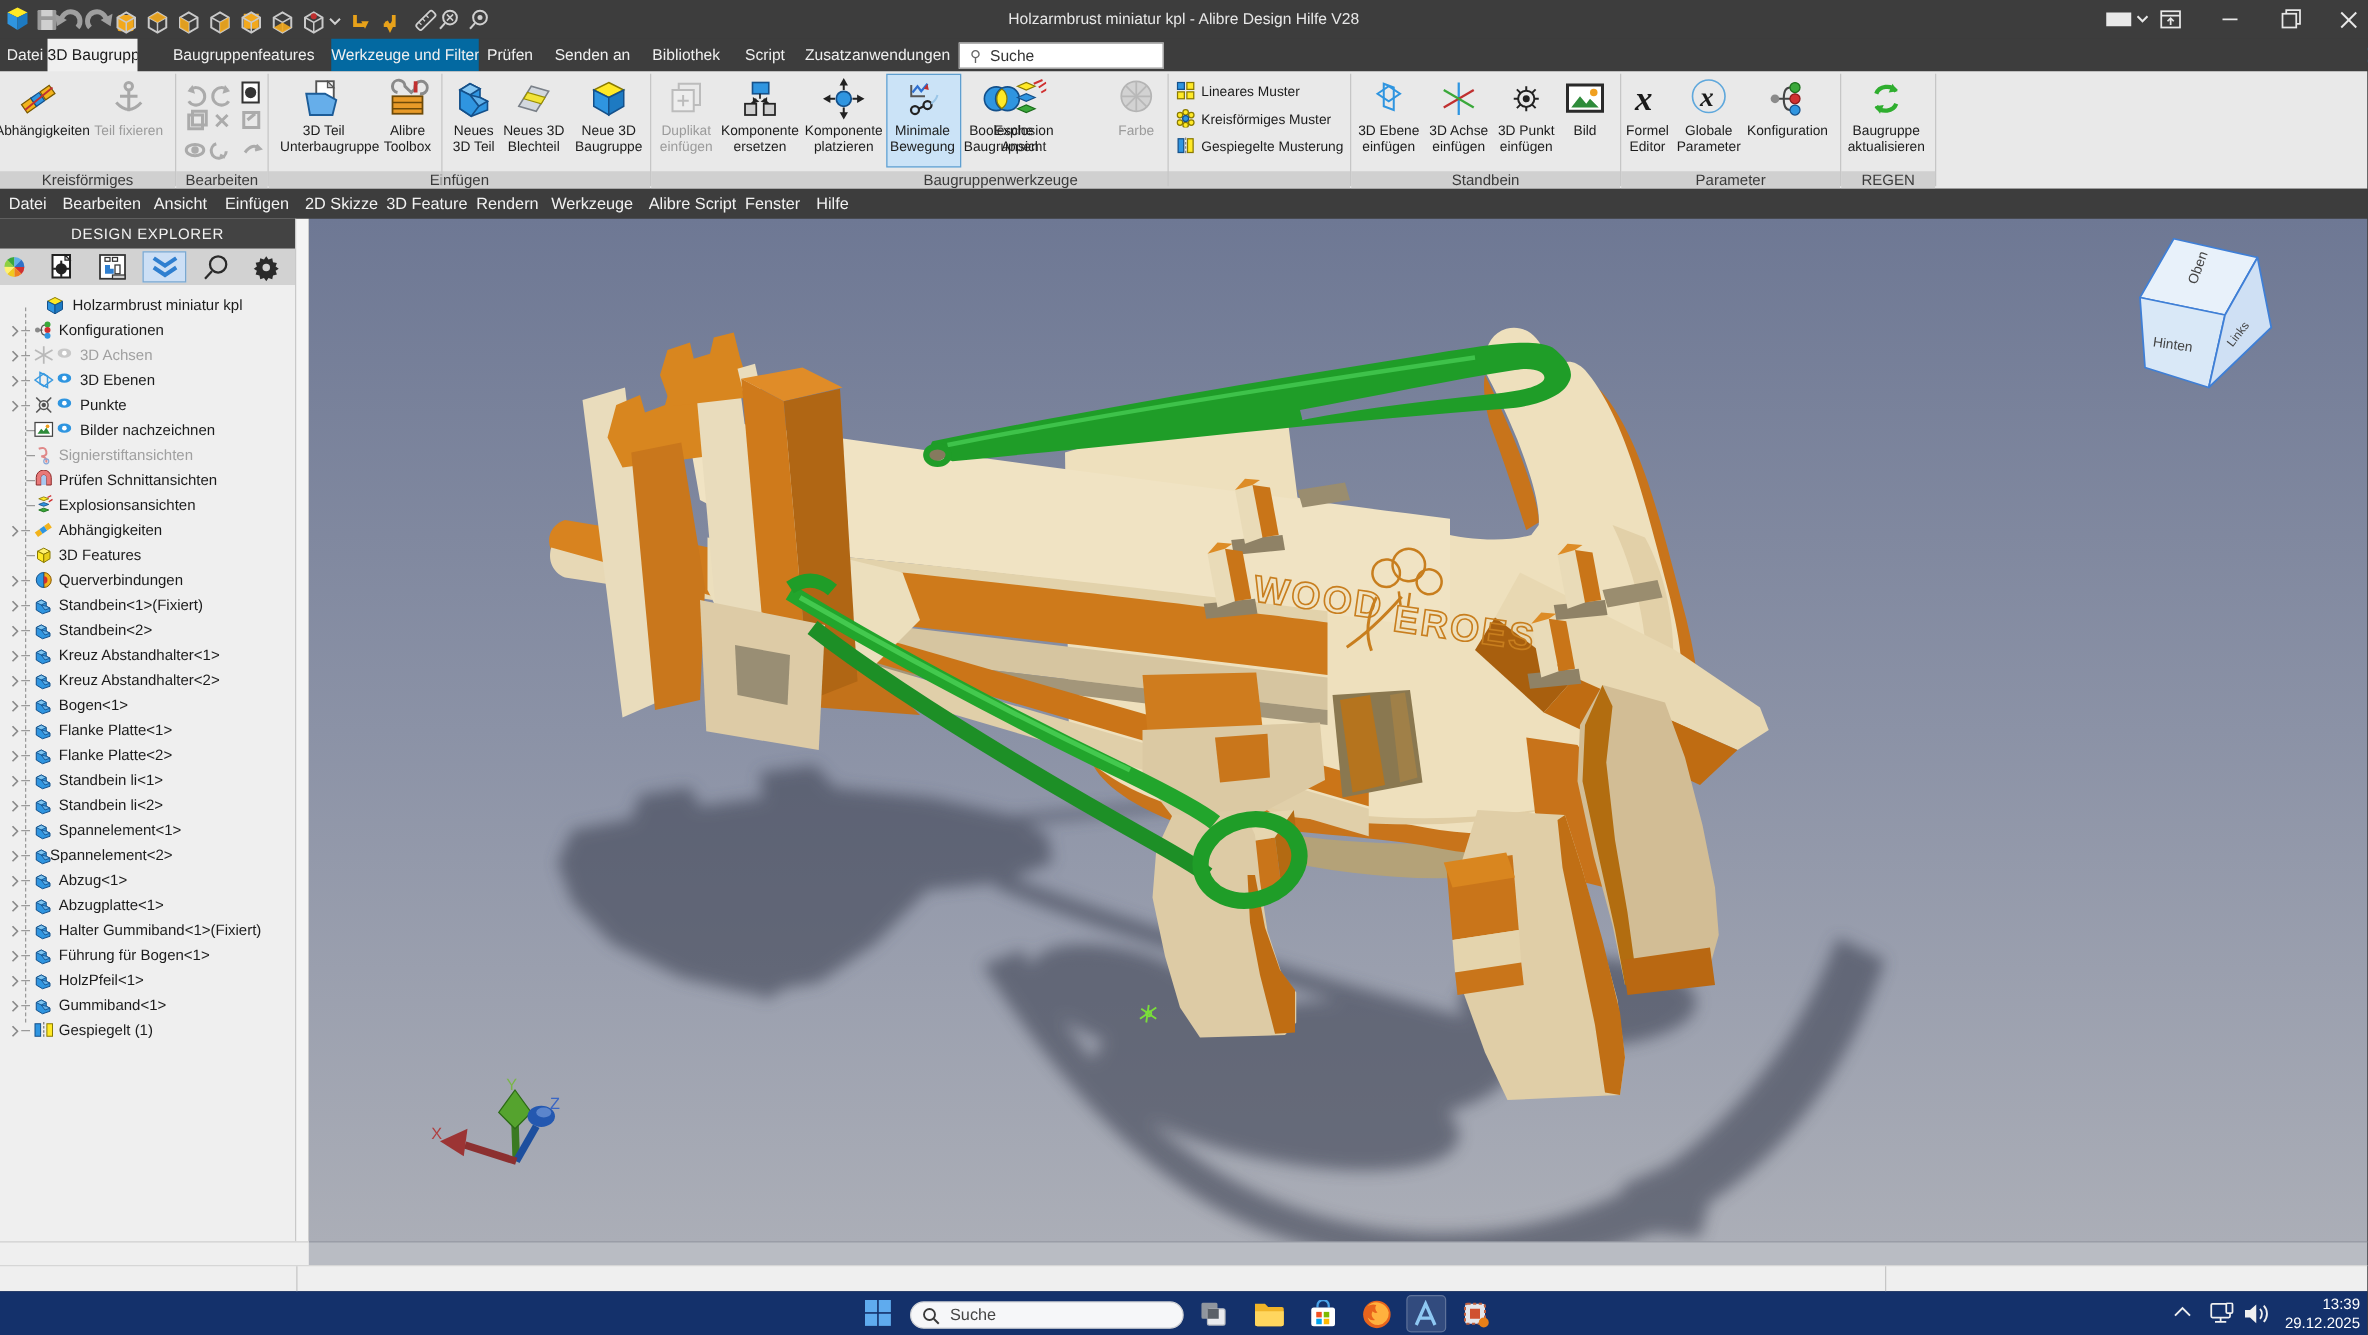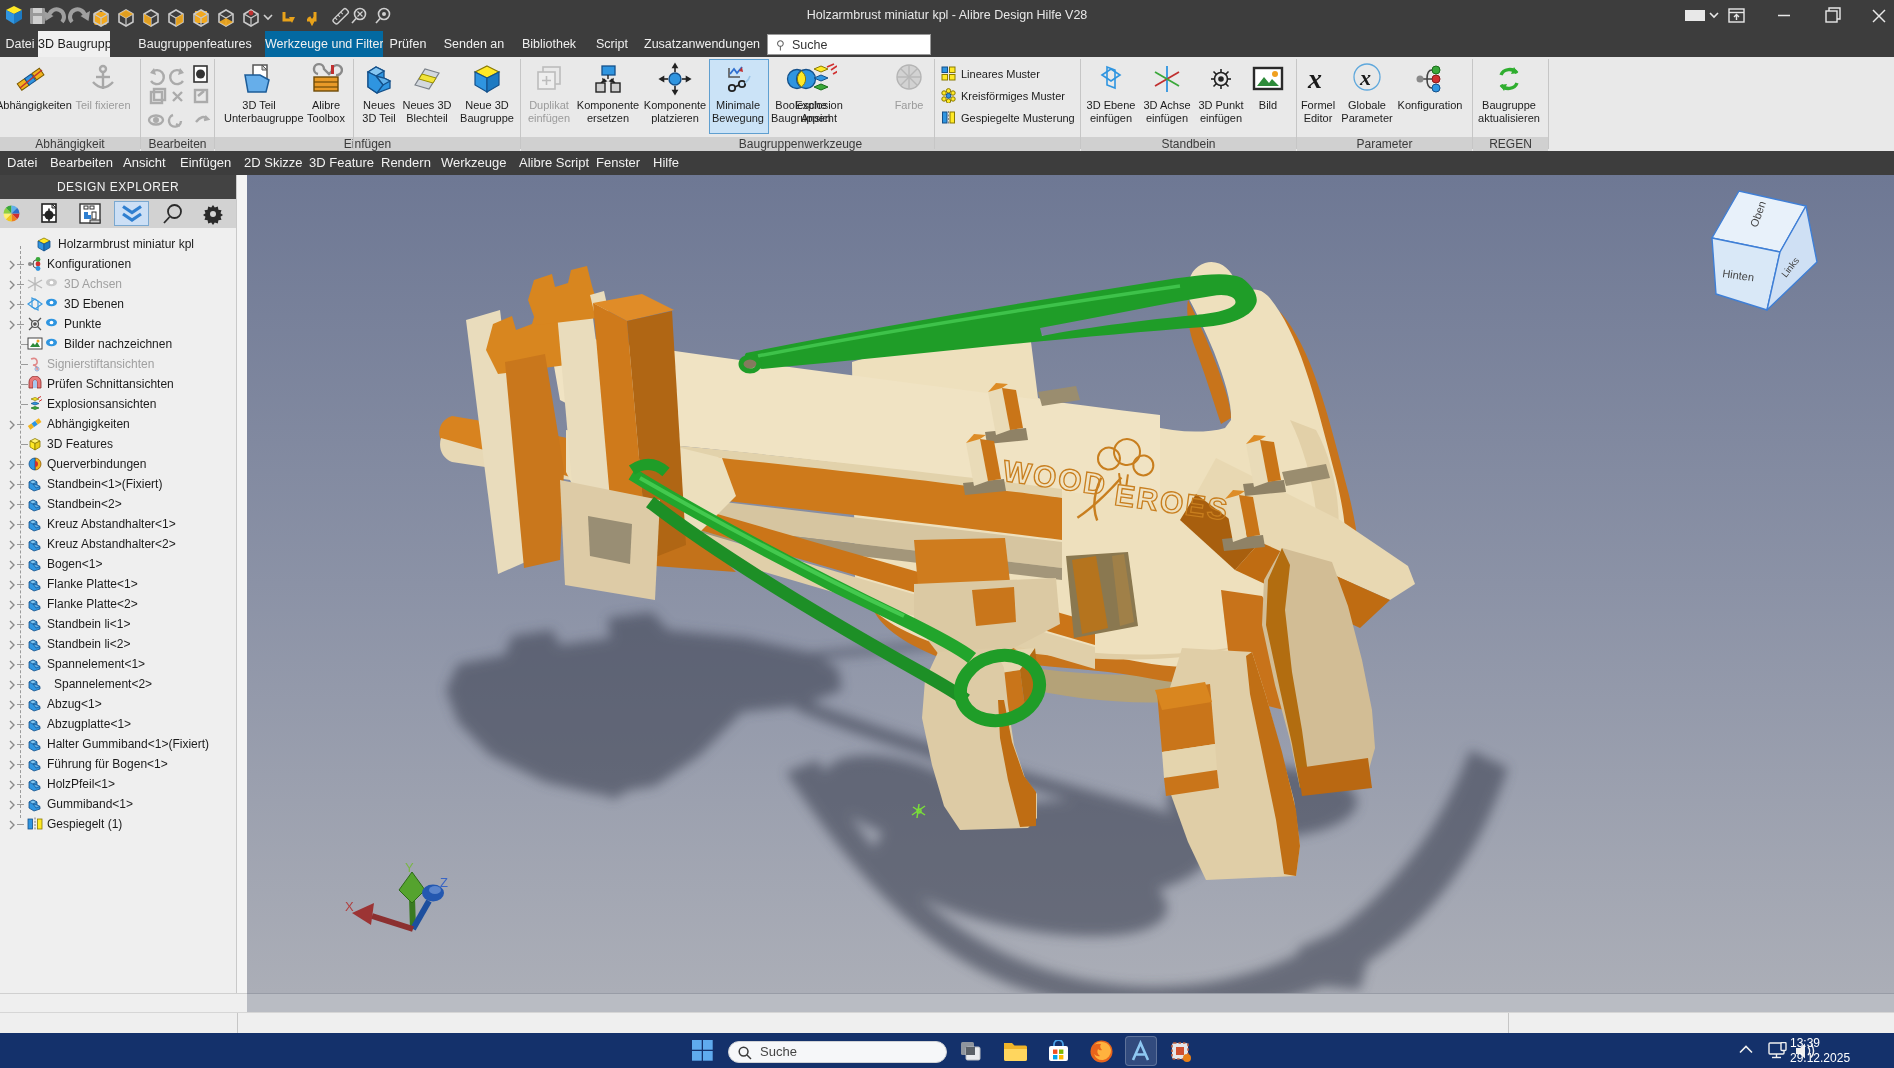--- a/index.html
+++ b/index.html
@@ -142,21 +142,21 @@
 <div class="tab" style="left:440px;width:68px">Senden an</div>
 <div class="tab" style="left:518px;width:62px">Bibliothek</div>
 <div class="tab" style="left:590px;width:44px">Script</div>
 <div class="tab" style="left:644px;width:116px">Zusatzanwendungen</div>
 </div>
 <div class="abs" style="left:767px;top:34px;width:164px;height:21px;background:#fff;border:1px solid #999">
       <span style="position:absolute;left:8px;top:3px;font-size:12px;color:#666">⚲</span>
       <span style="position:absolute;left:24px;top:3px;font-size:12.5px;color:#333">Suche</span>
     </div>
 <div class="abs" id="ribbon">
-<div class="grp" style="left:0;width:140px">Abhängigkeit</div>
+<div class="grp" style="left:0;width:140px">Kreisförmiges</div>
 <div class="grp" style="left:141px;width:73px">Bearbeiten</div>
 <div class="grp" style="left:215px;width:305px">Einfügen</div>
 <div class="grp" style="left:521px;width:559px">Baugruppenwerkzeuge</div>
 <div class="grp" style="left:1081px;width:215px">Standbein</div>
 <div class="grp" style="left:1297px;width:175px">Parameter</div>
 <div class="grp" style="left:1473px;width:75px">REGEN</div>
 <div class="rsep" style="left:140px"></div>
       <div class="rsep" style="left:214px"></div>
       <div class="rsep" style="left:353px"></div>
       <div class="rsep" style="left:520px"></div>
@@ -752,21 +752,21 @@
 <div class="trow" style="top:499px">
         <svg style="left:9px;top:6px" width="6" height="10" viewBox="0 0 6 10">
           <path d="M1,1 l4,4 -4,4" fill="none" stroke="#8a8a8a" stroke-width="1.4"></path>
         </svg>
         <div style="position:absolute;left:17px;top:10px;width:7px;border-top:1px solid #9a9a9a"></div>
         <svg style="left:27px;top:2px" width="16" height="16" viewBox="0 0 16 16">
           <path d="M2,6 L6,4 L10,6 L10,9 L13,10.5 L13,13 L7,15 L2,12 Z" fill="#2f95e0" stroke="#14508a" stroke-width=".8"></path>
           <path d="M2,6 L6,4 L10,6 L6,8 Z" fill="#7cc4f0" stroke="#14508a" stroke-width=".7"></path>
           <path d="M6,8 L10,9 L13,10.5 L9,12 Z" fill="#5fb0ea" stroke="#14508a" stroke-width=".7"></path>
         </svg>
-        <span class="tlabel" style="left:54px">Spannelement&lt;2&gt;</span>
+        <span class="tlabel" style="left:40px">Spannelement&lt;2&gt;</span>
       </div>
 <div class="trow" style="top:519px">
         <svg style="left:9px;top:6px" width="6" height="10" viewBox="0 0 6 10">
           <path d="M1,1 l4,4 -4,4" fill="none" stroke="#8a8a8a" stroke-width="1.4"></path>
         </svg>
         <div style="position:absolute;left:17px;top:10px;width:7px;border-top:1px solid #9a9a9a"></div>
         <svg style="left:27px;top:2px" width="16" height="16" viewBox="0 0 16 16">
           <path d="M2,6 L6,4 L10,6 L10,9 L13,10.5 L13,13 L7,15 L2,12 Z" fill="#2f95e0" stroke="#14508a" stroke-width=".8"></path>
           <path d="M2,6 L6,4 L10,6 L6,8 Z" fill="#7cc4f0" stroke="#14508a" stroke-width=".7"></path>
           <path d="M6,8 L10,9 L13,10.5 L9,12 Z" fill="#5fb0ea" stroke="#14508a" stroke-width=".7"></path>
@@ -902,21 +902,21 @@
 <svg class="abs" style="left:1768px;top:9px" width="22" height="18" viewBox="0 0 22 18" fill="none" stroke="#f0f0f0" stroke-width="1.4">
         <rect x="1" y="1" width="15" height="11" rx="1"></rect>
         <line x1="8.5" y1="12" x2="8.5" y2="15"></line>
         <line x1="4" y1="15.5" x2="13" y2="15.5"></line>
         <rect x="13" y="0.5" width="5" height="8" rx="1" fill="#14316b"></rect>
       </svg>
 <svg class="abs" style="left:1795px;top:9px" width="22" height="18" viewBox="0 0 22 18">
         <path d="M1,6 h4 l5,-4.5 v15 L5,12 H1 z" fill="#f0f0f0"></path>
         <path d="M13,5 a6,6 0 0 1 0,8 M16,2.5 a9.5,9.5 0 0 1 0,13" fill="none" stroke="#f0f0f0" stroke-width="1.5"></path>
       </svg>
-<div class="abs" style="left:1790px;top:3px;width:98px;height:30px;color:#fff;font-size:12px;line-height:15px">13:39<br>29.12.2025</div>
+<div class="abs" style="left:1790px;top:3px;width:98px;height:30px;color:#fff;font-size:12px;text-align:right;line-height:15px">13:39<br>29.12.2025</div>
 </div>
 <svg class="abs" style="left:247px;top:175px" width="1647" height="818" viewBox="247 175 1647 818">
 <defs>
 <filter id="blur6" x="-20%" y="-20%" width="140%" height="140%">
           <feGaussianBlur stdDeviation="6"></feGaussianBlur>
         </filter>
 <linearGradient id="bggrad" gradientUnits="userSpaceOnUse" x1="0" y1="175" x2="0" y2="993">
           <stop offset="0" stop-color="#6e7894"></stop>
           <stop offset=".5" stop-color="#8b92a6"></stop>
           <stop offset="1" stop-color="#abaeb7"></stop>

